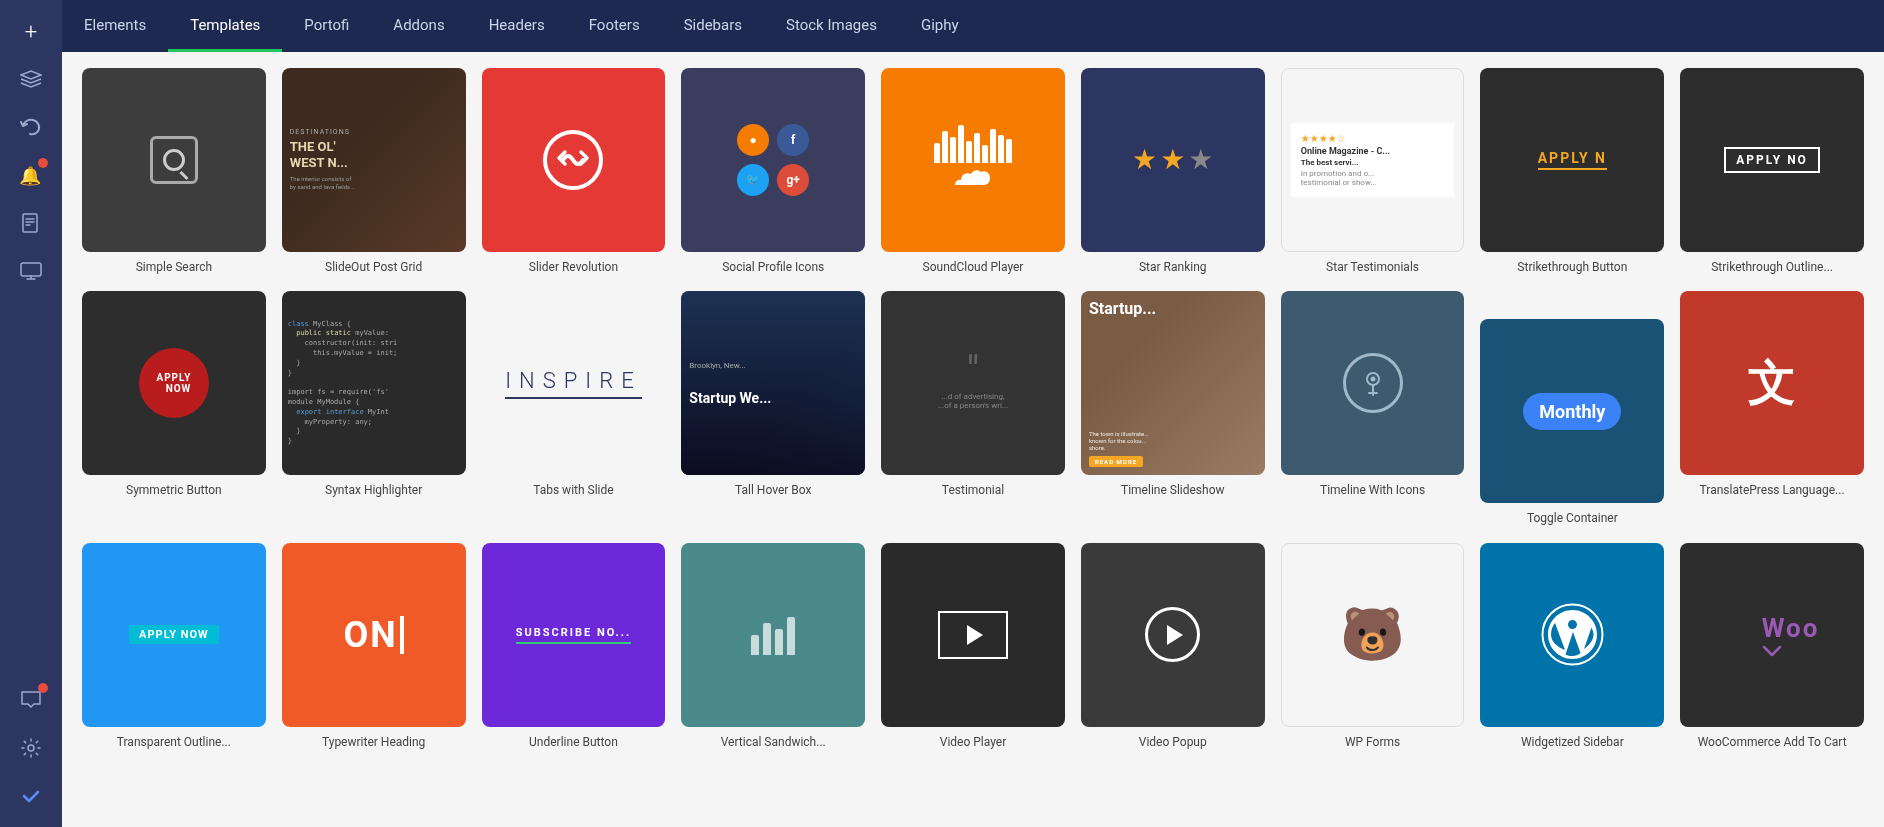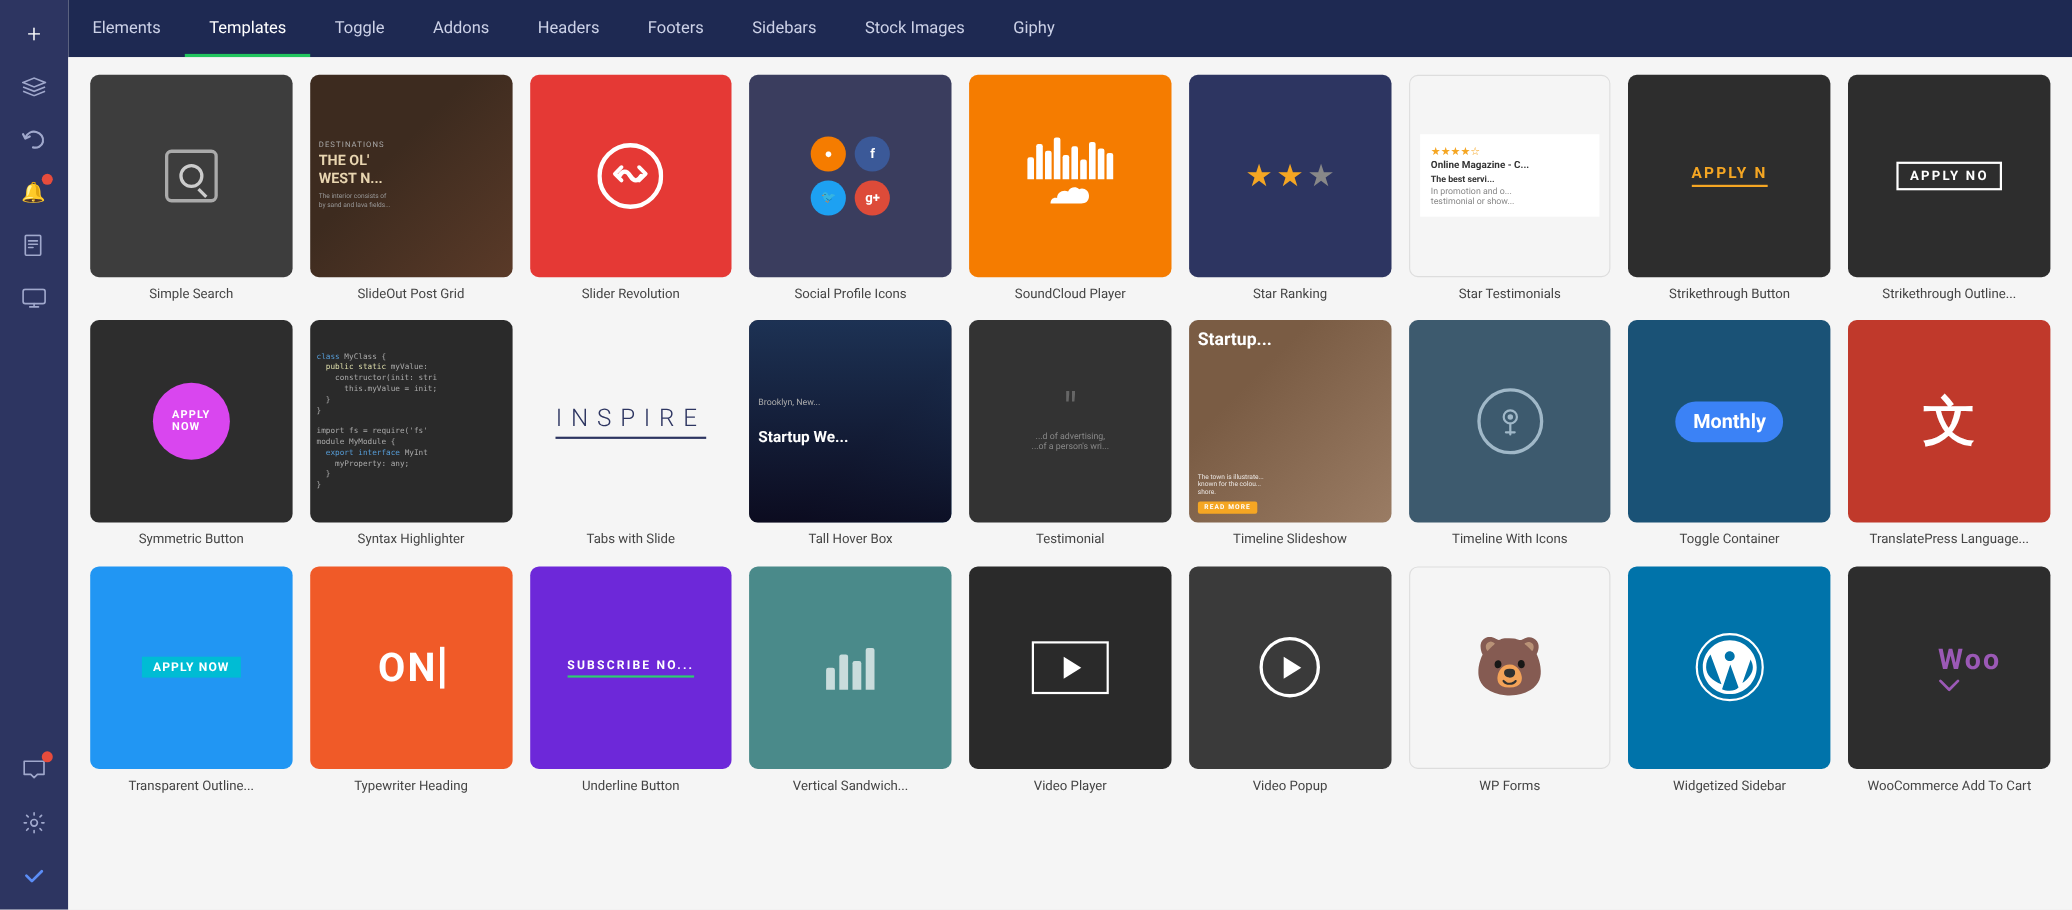--- a/index.html
+++ b/index.html
@@ -133,21 +133,21 @@
     .thumb-soundcloud { background: #f57c00; }
     .thumb-star-ranking { background: #2d3561; }
     .thumb-star-testimonials { background: #f5f5f5; border: 1px solid #ddd; }
     .thumb-strikethrough-btn { background: #2d2d2d; }
     .thumb-strikethrough-outline { background: #2d2d2d; }
     .thumb-symmetric-btn { background: #2d2d2d; }
     .thumb-syntax { background: #2a2a2a; justify-content: flex-end; }
     .thumb-tabs-slide { background: #2d3561; }
     .thumb-testimonial { background: #333; }
     .thumb-timeline-icons { background: #3d5a6e; }
-    .thumb-toggle-container { background: #1a5276; }
+    .thumb-toggle-container { background: #1a5276; margin-top: 28px; }
     .thumb-translatepress { background: #c0392b; }
     .thumb-transparent-outline { background: #2196f3; }
     .thumb-typewriter { background: #f05a28; }
     .thumb-underline-btn { background: #2d3561; }
     .thumb-vertical-sandwich { background: #4a8a8a; }
     .thumb-video-player { background: #2a2a2a; }
     .thumb-video-popup { background: #3a3a3a; }
     .thumb-wp-forms { background: #f5f5f5; border: 1px solid #ddd; }
     .thumb-widgetized { background: #0073aa; }
     .thumb-woocommerce { background: #2d2d2d; }
@@ -227,31 +227,31 @@
       background: white;
       width: 90%;
       font-size: 9px;
       color: #333;
     }
     .test-stars { color: #f5a623; font-size: 10px; }
     .test-title { font-weight: bold; font-size: 9px; margin-top: 2px; }
     .test-text { color: #888; font-size: 8px; margin-top: 2px; }
 
     .apply-now-btn {
-      background: #d946ef;
+      background: #b91c1c;
       border-radius: 50%;
       width: 70px;
       height: 70px;
       display: flex;
       align-items: center;
       justify-content: center;
       font-size: 10px;
       font-weight: bold;
       color: white;
-      text-align: left;
+      text-align: right;
       letter-spacing: 1px;
     }
 
     .code-block {
       font-family: monospace;
       font-size: 7px;
       color: #aaa;
       padding: 6px;
       line-height: 1.4;
       text-align: left;
@@ -394,21 +394,21 @@
       </svg>
     </div>
   </div>
 </div>
 
 <div class="main-content">
 
   <nav class="top-nav">
     <div class="nav-item">Elements</div>
     <div class="nav-item active">Templates</div>
-    <div class="nav-item">Toggle</div>
+    <div class="nav-item">Portofi</div>
     <div class="nav-item">Addons</div>
     <div class="nav-item">Headers</div>
     <div class="nav-item">Footers</div>
     <div class="nav-item">Sidebars</div>
     <div class="nav-item">Stock Images</div>
     <div class="nav-item">Giphy</div>
   </nav>
 
   <div class="grid-area">
     <div class="grid">

